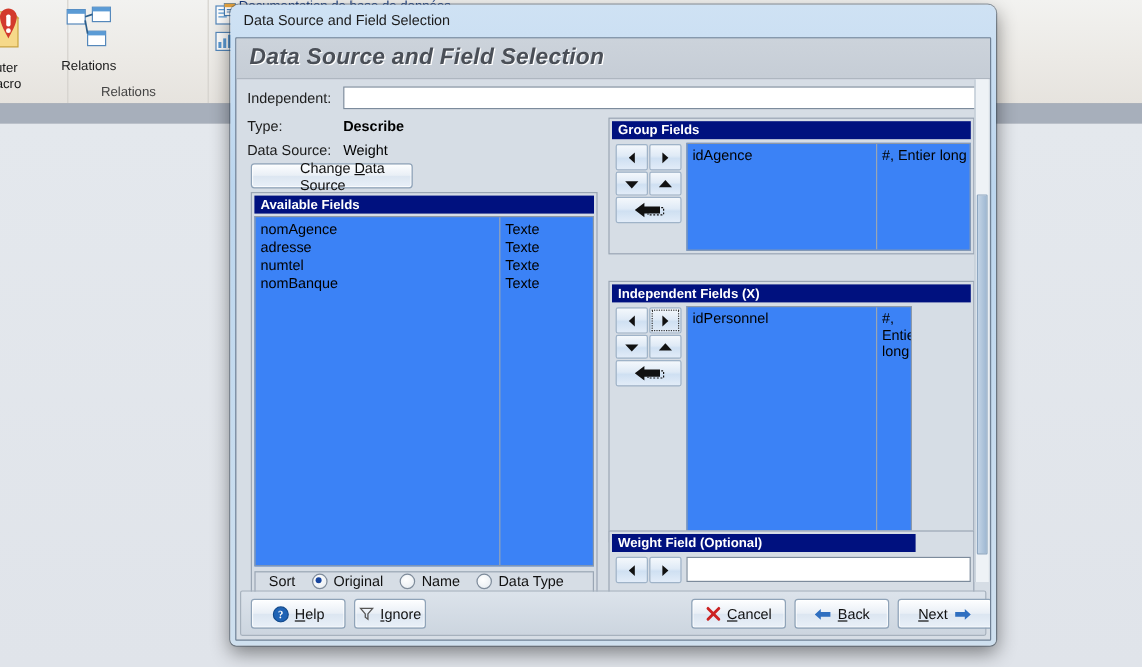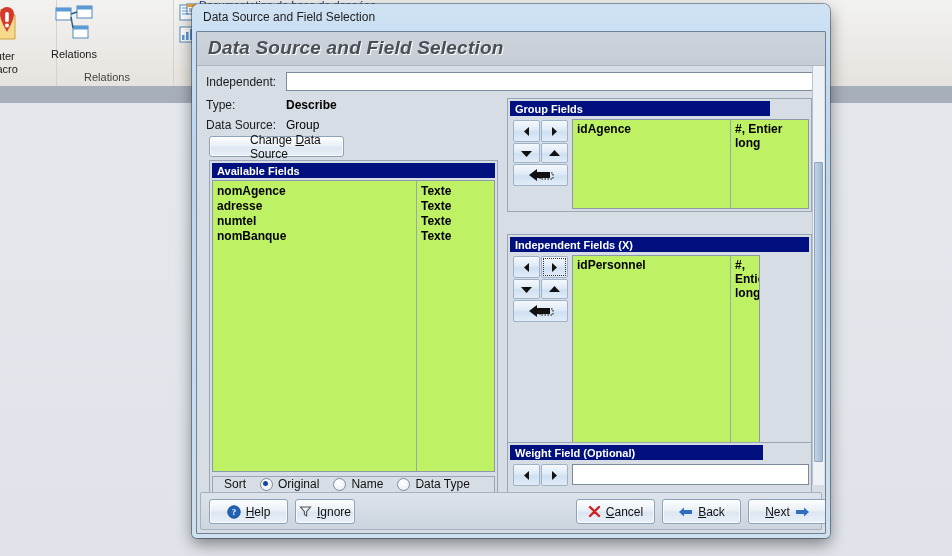--- a/index.html
+++ b/index.html
@@ -102,22 +102,22 @@
   .panel{
     position:absolute;box-sizing:border-box;
     background:#d6dde5;border:1px solid #9aa6b4;
   }
   .panel-title{
     position:absolute;left:2px;top:2px;height:15px;
     background:#00117f;color:#fff;font-size:11px;font-weight:bold;
     display:flex;align-items:center;padding-left:5px;box-sizing:border-box;
   }
   .listbox{
-    position:absolute;background:#bef264;border:1px solid #8d99a8;
-    box-sizing:border-box;overflow:hidden;font-weight:bold;
+    position:absolute;background:#3b82f6;border:1px solid #8d99a8;
+    box-sizing:border-box;overflow:hidden;
   }
   .lrow{position:relative;height:15px;font-size:12px;color:#000;}
   .lrow .c1{position:absolute;left:4px;top:0;}
   .lrow .c2{position:absolute;top:0;}
   .coldiv{position:absolute;top:0;bottom:0;width:1px;background:#9aa6b4;}
 
   
   .abtn{
     position:absolute;box-sizing:border-box;
     background:linear-gradient(to bottom,#f4f8fc 0%,#dfeaf6 45%,#cfe0f2 55%,#e2ecf8 100%);
@@ -245,21 +245,21 @@
       <h1>Data Source and Field Selection</h1>
     </div>
 
     <span class="lbl" style="left:9px;top:43px;">Independent:</span>
     <input class="txt" type="text" value="" style="left: 89px; top: 40px; width: 530px; height: 19px;" placeholder="">
 
     <span class="lbl" style="left:9px;top:66px;">Type:</span>
     <span class="val" style="left:89px;top:66px;font-weight:bold;">Describe</span>
 
     <span class="lbl" style="left:9px;top:86px;">Data Source:</span>
-    <span class="val" style="left:89px;top:86px;">Group</span>
+    <span class="val" style="left:89px;top:86px;">Weight</span>
 
     <div class="btn" style="left:12px;top:104px;width:135px;height:21px;padding-left:40px;">
       <span>Change <span class="u">D</span>ata Source</span>
     </div>
 
     <div class="panel" style="left:12px;top:128px;width:289px;height:352px;">
       <div class="panel-title" style="width:283px;">Available Fields</div>
       <div class="listbox" style="left:2px;top:19px;width:283px;height:292px;text-align:right;">
         <div class="coldiv" style="left:203px;"></div>
         <div class="lrow" style="margin-top:3px;">
@@ -291,21 +291,21 @@
           <span>Name</span>
         </label>
         <label class="radio-item">
           <span class="radio"></span>
           <span>Data Type</span>
         </label>
       </div>
     </div>
 
     <div class="panel" style="left:310px;top:66px;width:305px;height:114px;">
-      <div class="panel-title" style="width:260px;">Group Fields</div>
+      <div class="panel-title" style="width:299px;">Group Fields</div>
 
       <div class="abtn" style="left:5px;top:21px;width:27px;height:22px;">
         <svg width="13" height="13" viewBox="0 0 13 13">
             <path d="M9 2 L4 6.5 L9 11 Z" fill="#111"></path>
           </svg>
       </div>
       <div class="abtn" style="left:33px;top:21px;width:27px;height:22px;">
         <svg width="13" height="13" viewBox="0 0 13 13">
             <path d="M4 2 L9 6.5 L4 11 Z" fill="#111"></path>
           </svg>

